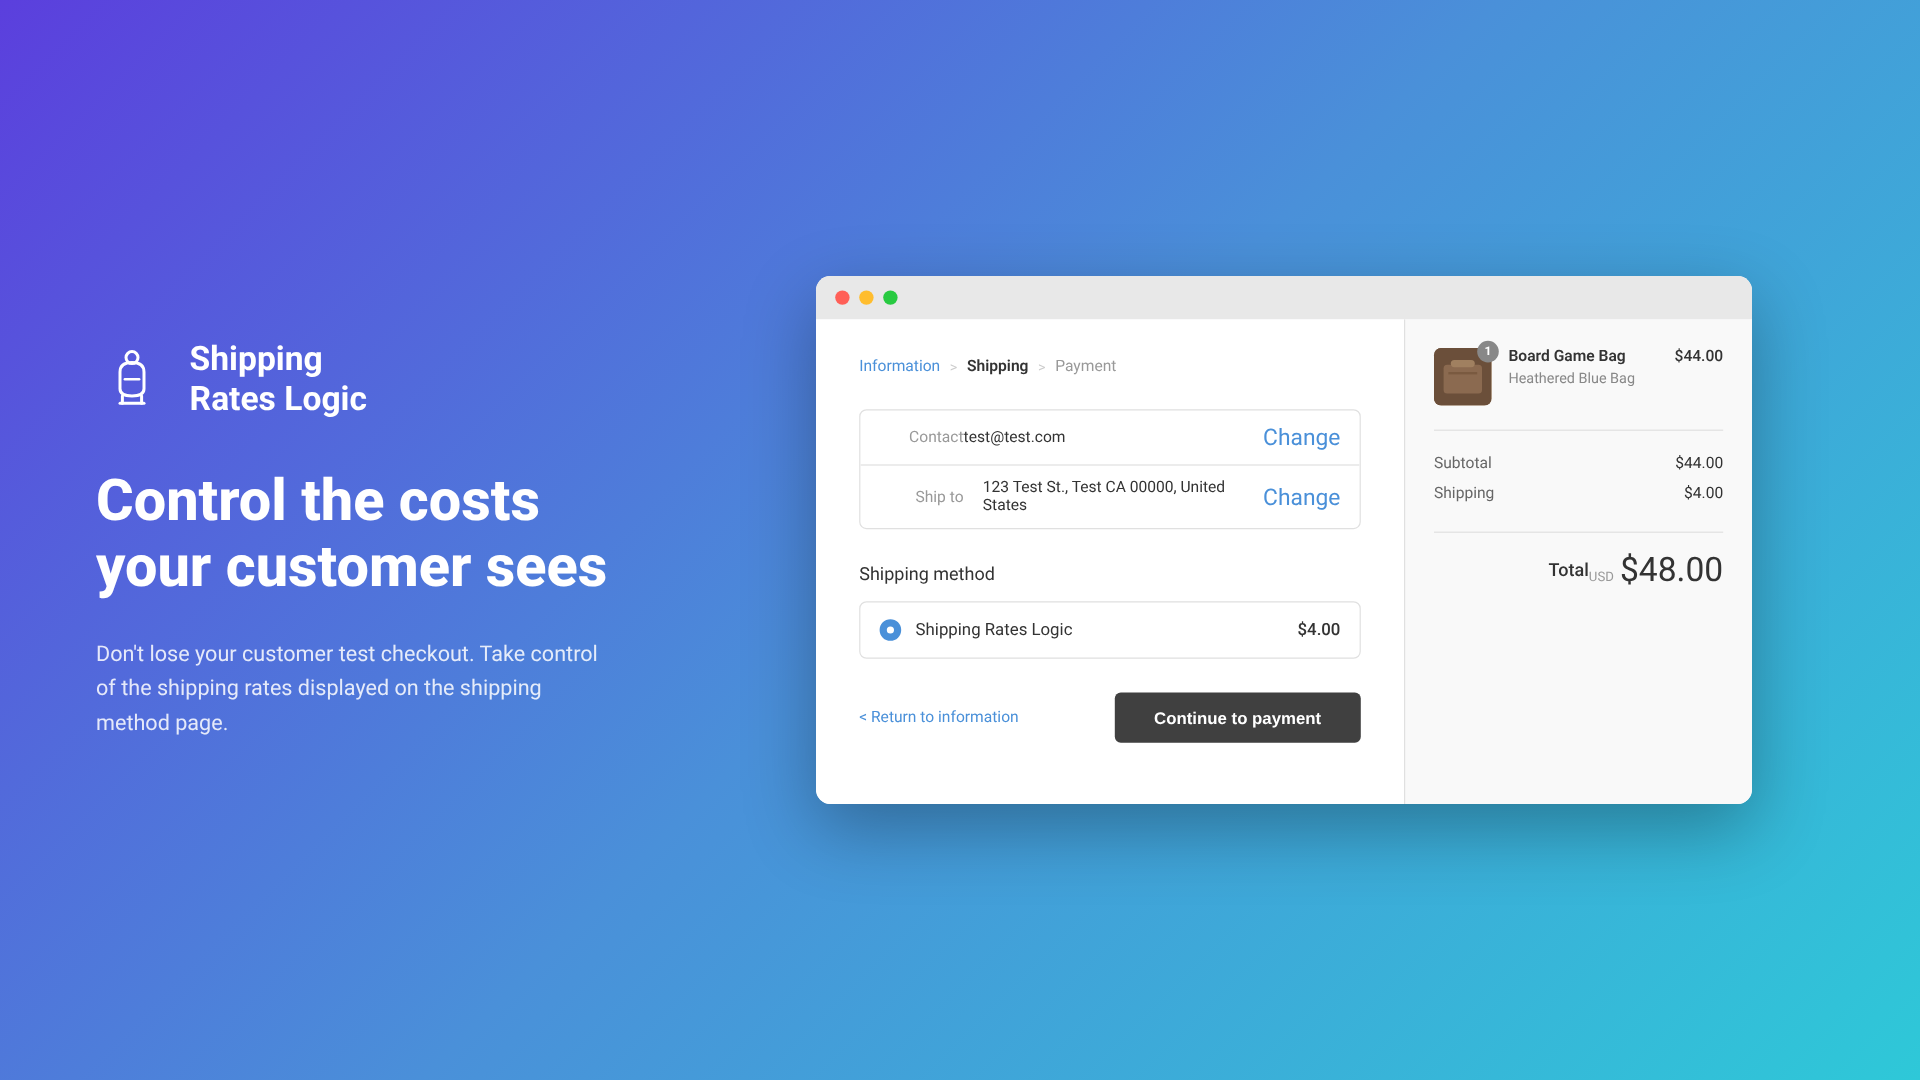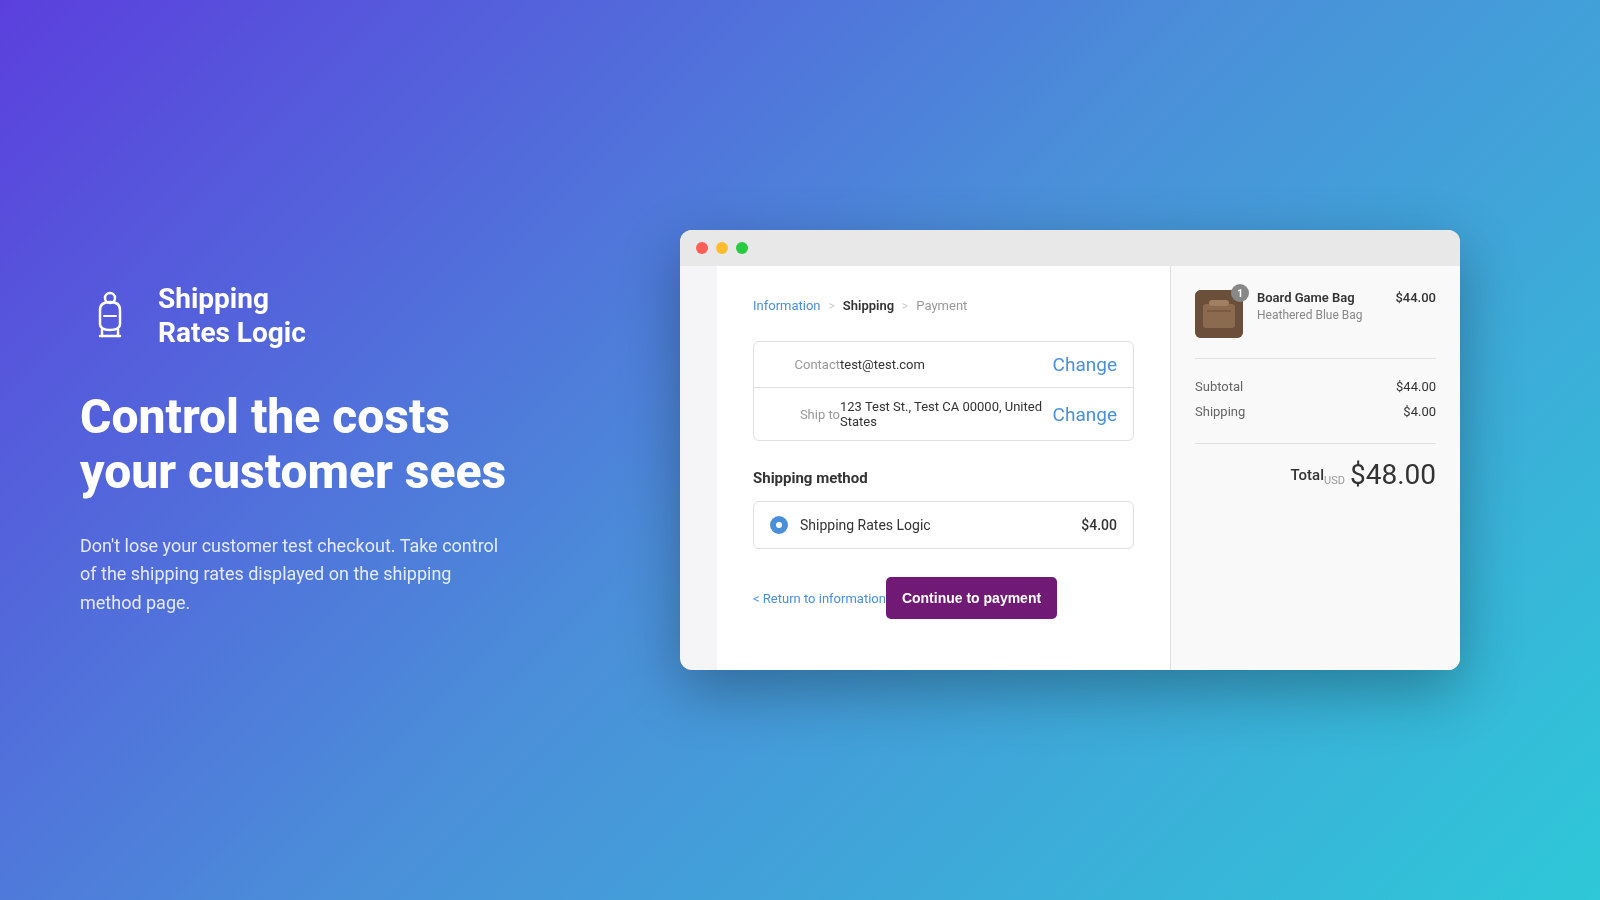--- a/index.html
+++ b/index.html
@@ -98,21 +98,20 @@
       flex: 1;
       overflow: hidden;
     }
 
     
     .checkout-left {
       flex: 1;
       background: white;
       padding: 32px 36px;
       overflow: auto;
-      margin-left: 37px;
     }
 
     
     .breadcrumb {
       display: flex;
       align-items: center;
       gap: 8px;
       font-size: 13px;
       color: #999;
       margin-bottom: 28px;
@@ -138,20 +137,21 @@
     .info-row {
       display: flex;
       align-items: center;
       padding: 11px 16px;
       font-size: 13px;
       border-bottom: 1px solid #e0e0e0;
     }
 
     .info-row:last-child {
       border-bottom: none;
+      gap: 16px;
     }
 
     .info-label {
       color: #999;
       width: 70px;
       flex-shrink: 0;
       text-align: right;
     }
 
     .info-value {
@@ -161,21 +161,21 @@
 
     .info-change {
       color: #4a90d9;
       font-size: 19px;
       cursor: pointer;
     }
 
     
     .shipping-method-title {
       font-size: 15px;
-      font-weight: 700;
+      font-weight: 400;
       color: #333;
       margin-bottom: 14px;
     }
 
     .shipping-options {
       border: 1px solid #e0e0e0;
       border-radius: 6px;
       overflow: hidden;
       margin-bottom: 28px;
     }
@@ -225,35 +225,36 @@
 
     .option-price {
       color: #333;
       font-weight: 500;
     }
 
     
     .checkout-actions {
       display: flex;
       align-items: center;
+      justify-content: space-between;
     }
 
     .return-link {
       color: #4a90d9;
       font-size: 13px;
       cursor: pointer;
       text-decoration: none;
     }
 
     .continue-btn {
-      background: #701a75;
+      background: #404040;
       color: white;
       border: none;
       border-radius: 5px;
-      padding: 13px 16px;
+      padding: 13px 33px;
       font-size: 14px;
       font-weight: 600;
       cursor: pointer;
       white-space: nowrap;
     }
 
     
     .order-summary {
       width: 290px;
       background: #f9f9f9;

